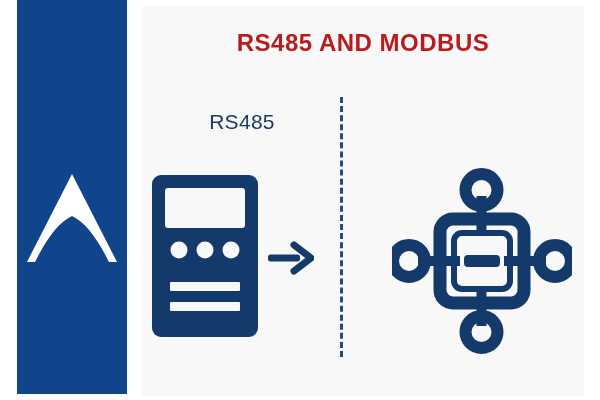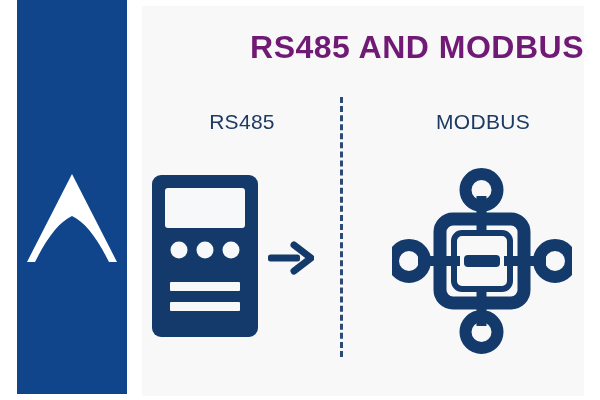--- a/index.html
+++ b/index.html
@@ -44,25 +44,25 @@
     width: 110px;
     height: 100px;
   }
 
   
   #poster-title {
     position: absolute;
     left: 142px;
     top: 30px;
     width: 442px;
-    text-align: right;
-    font-size: 32px;
+    text-align: center;
+    font-size: 24px;
     font-weight: bold;
     letter-spacing: 0.5px;
-    color: #701a75;
+    color: #b91c1c;
     line-height: 1.1;
     white-space: nowrap;
   }
   .column-title {
     position: absolute;
     font-size: 21px;
     font-weight: normal;
     color: #1c3a63;
     letter-spacing: 0.3px;
     white-space: nowrap;
@@ -116,21 +116,20 @@
     <svg viewBox="0 0 110 100" width="110" height="100" aria-hidden="true">
       <path d="M55 8 L100 96 L92 96 C80 72 68 56 55 50 C42 56 30 72 18 96 L10 96 Z" fill="#ffffff"></path>
       <path d="M55 8 L86 92 C74 66 64 52 55 47 C46 52 36 66 24 92 Z" fill="#10458c" opacity="0"></path>
     </svg>
   </div>
 
   <div id="poster-title">RS485 AND MODBUS</div>
 
   <div id="rs485-title" class="column-title">RS485</div>
 
-  <div id="modbus-title" class="column-title">MODBUS</div>
 
   <div id="divider"></div>
 
   <div id="rs485-icon">
     <svg viewBox="0 0 120 172" width="120" height="172" aria-hidden="true">
       <rect x="4" y="5" width="106" height="162" rx="9" ry="9" fill="#133a6b"></rect>
       <rect x="17" y="18" width="80" height="40" rx="3" ry="3" fill="#f7f8f9"></rect>
       <circle cx="31" cy="80" r="8.5" fill="#f7f8f9"></circle>
       <circle cx="57" cy="80" r="8.5" fill="#f7f8f9"></circle>
       <circle cx="83" cy="80" r="8.5" fill="#f7f8f9"></circle>

